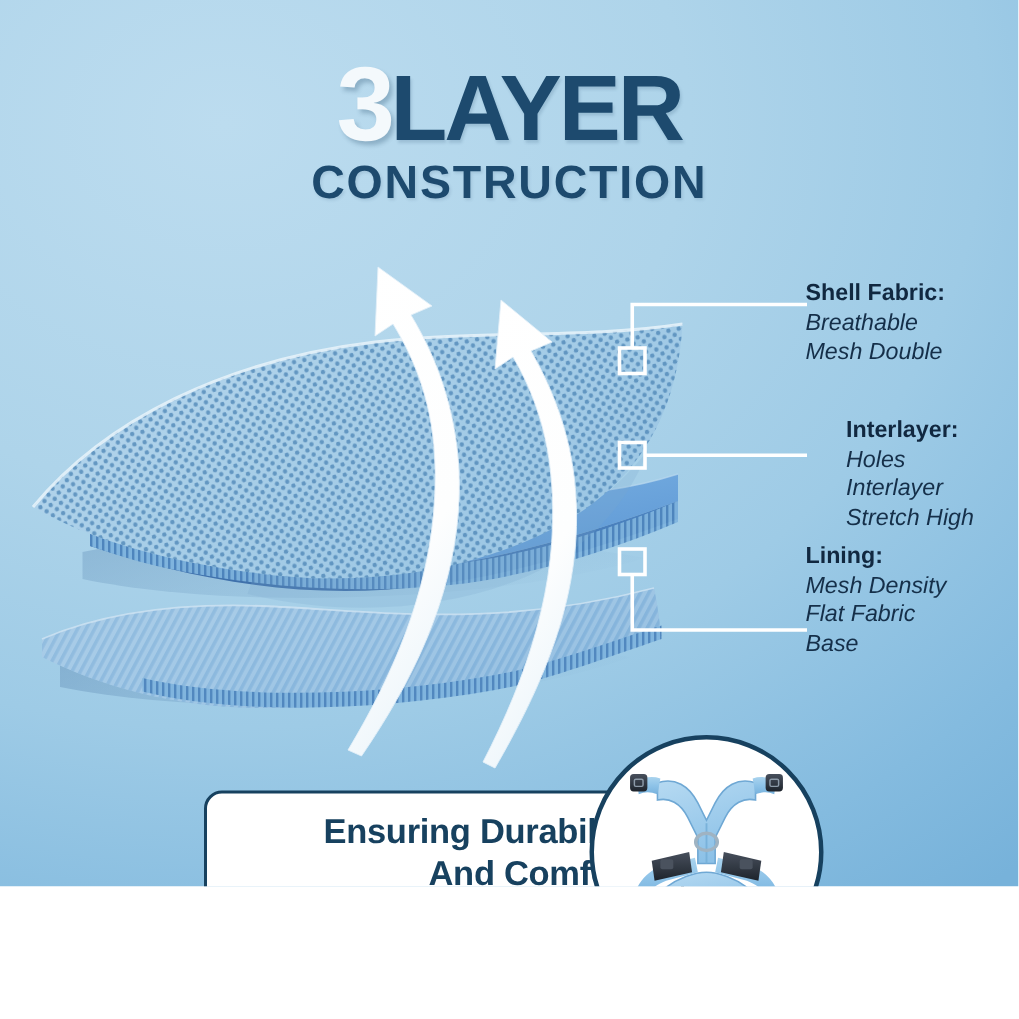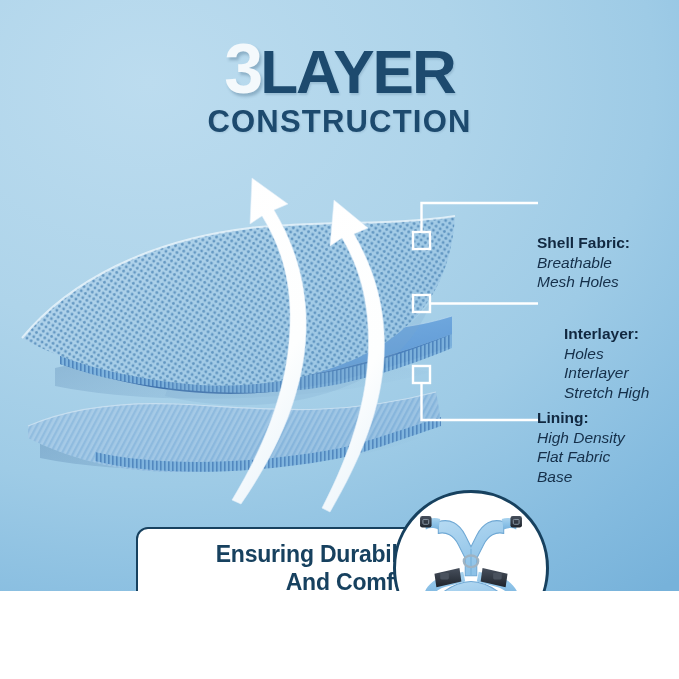--- a/index.html
+++ b/index.html
@@ -67,21 +67,20 @@
   
   .callout {
     position: absolute;
   }
   .callout-text {
     position: absolute;
     color: #152f49;
     font-size: 15.5px;
     line-height: 19.5px;
     white-space: nowrap;
-    margin-top: 47px;
   }
   .callout-title {
     display: block;
     font-weight: bold;
     color: #112840;
   }
   .callout-line {
     display: block;
     font-style: italic;
   }
@@ -253,21 +252,21 @@
   </svg>
 
   <div class="callout">
     <svg class="connector" style="left:410px; top:196px; width:130px; height:56px;" viewBox="0 0 130 56">
       <rect x="3" y="36" width="17" height="17" fill="none" stroke="#ffffff" stroke-width="2.4"></rect>
       <path d="M11.5,36 L11.5,7 L128,7" fill="none" stroke="#ffffff" stroke-width="2.4"></path>
     </svg>
     <div class="callout-text" style="left:537px; top:186px;">
       <span class="callout-title">Shell Fabric:</span>
       <span class="callout-line">Breathable</span>
-      <span class="callout-line">Mesh Holes</span>
+      <span class="callout-line">Mesh Double</span>
     </div>
   </div>
 
   <div class="callout">
     <svg class="connector" style="left:410px; top:292px; width:130px; height:24px;" viewBox="0 0 130 24">
       <rect x="3" y="3" width="17" height="17" fill="none" stroke="#ffffff" stroke-width="2.4"></rect>
       <path d="M20,11.5 L128,11.5" fill="none" stroke="#ffffff" stroke-width="2.4"></path>
     </svg>
     <div class="callout-text" style="left:564px; top:277px;">
       <span class="callout-title">Interlayer:</span>
@@ -277,21 +276,21 @@
     </div>
   </div>
 
   <div class="callout">
     <svg class="connector" style="left:410px; top:363px; width:130px; height:64px;" viewBox="0 0 130 64">
       <rect x="3" y="3" width="17" height="17" fill="none" stroke="#ffffff" stroke-width="2.4"></rect>
       <path d="M11.5,20 L11.5,57 L128,57" fill="none" stroke="#ffffff" stroke-width="2.4"></path>
     </svg>
     <div class="callout-text" style="left:537px; top:361px;">
       <span class="callout-title">Lining:</span>
-      <span class="callout-line">High Density</span>
+      <span class="callout-line">Mesh Density</span>
       <span class="callout-line">Flat Fabric</span>
       <span class="callout-line">Base</span>
     </div>
   </div>
 
   <div class="banner">
     <div class="banner-text">
       <div>Ensuring Durability</div>
       <div>And Comfort</div>
     </div>

